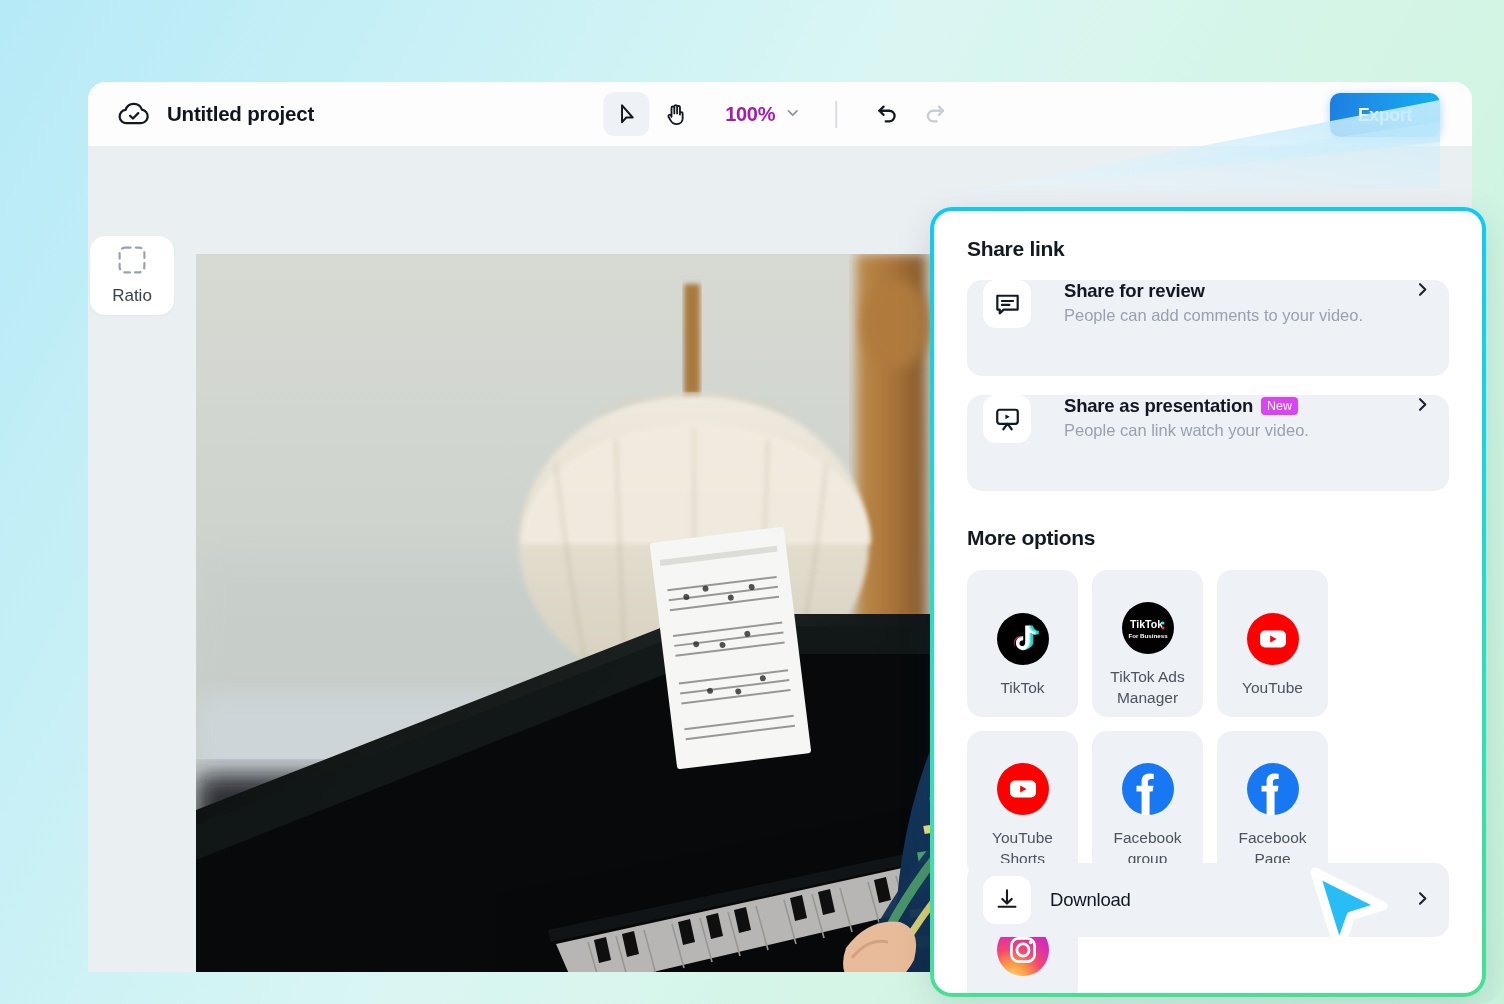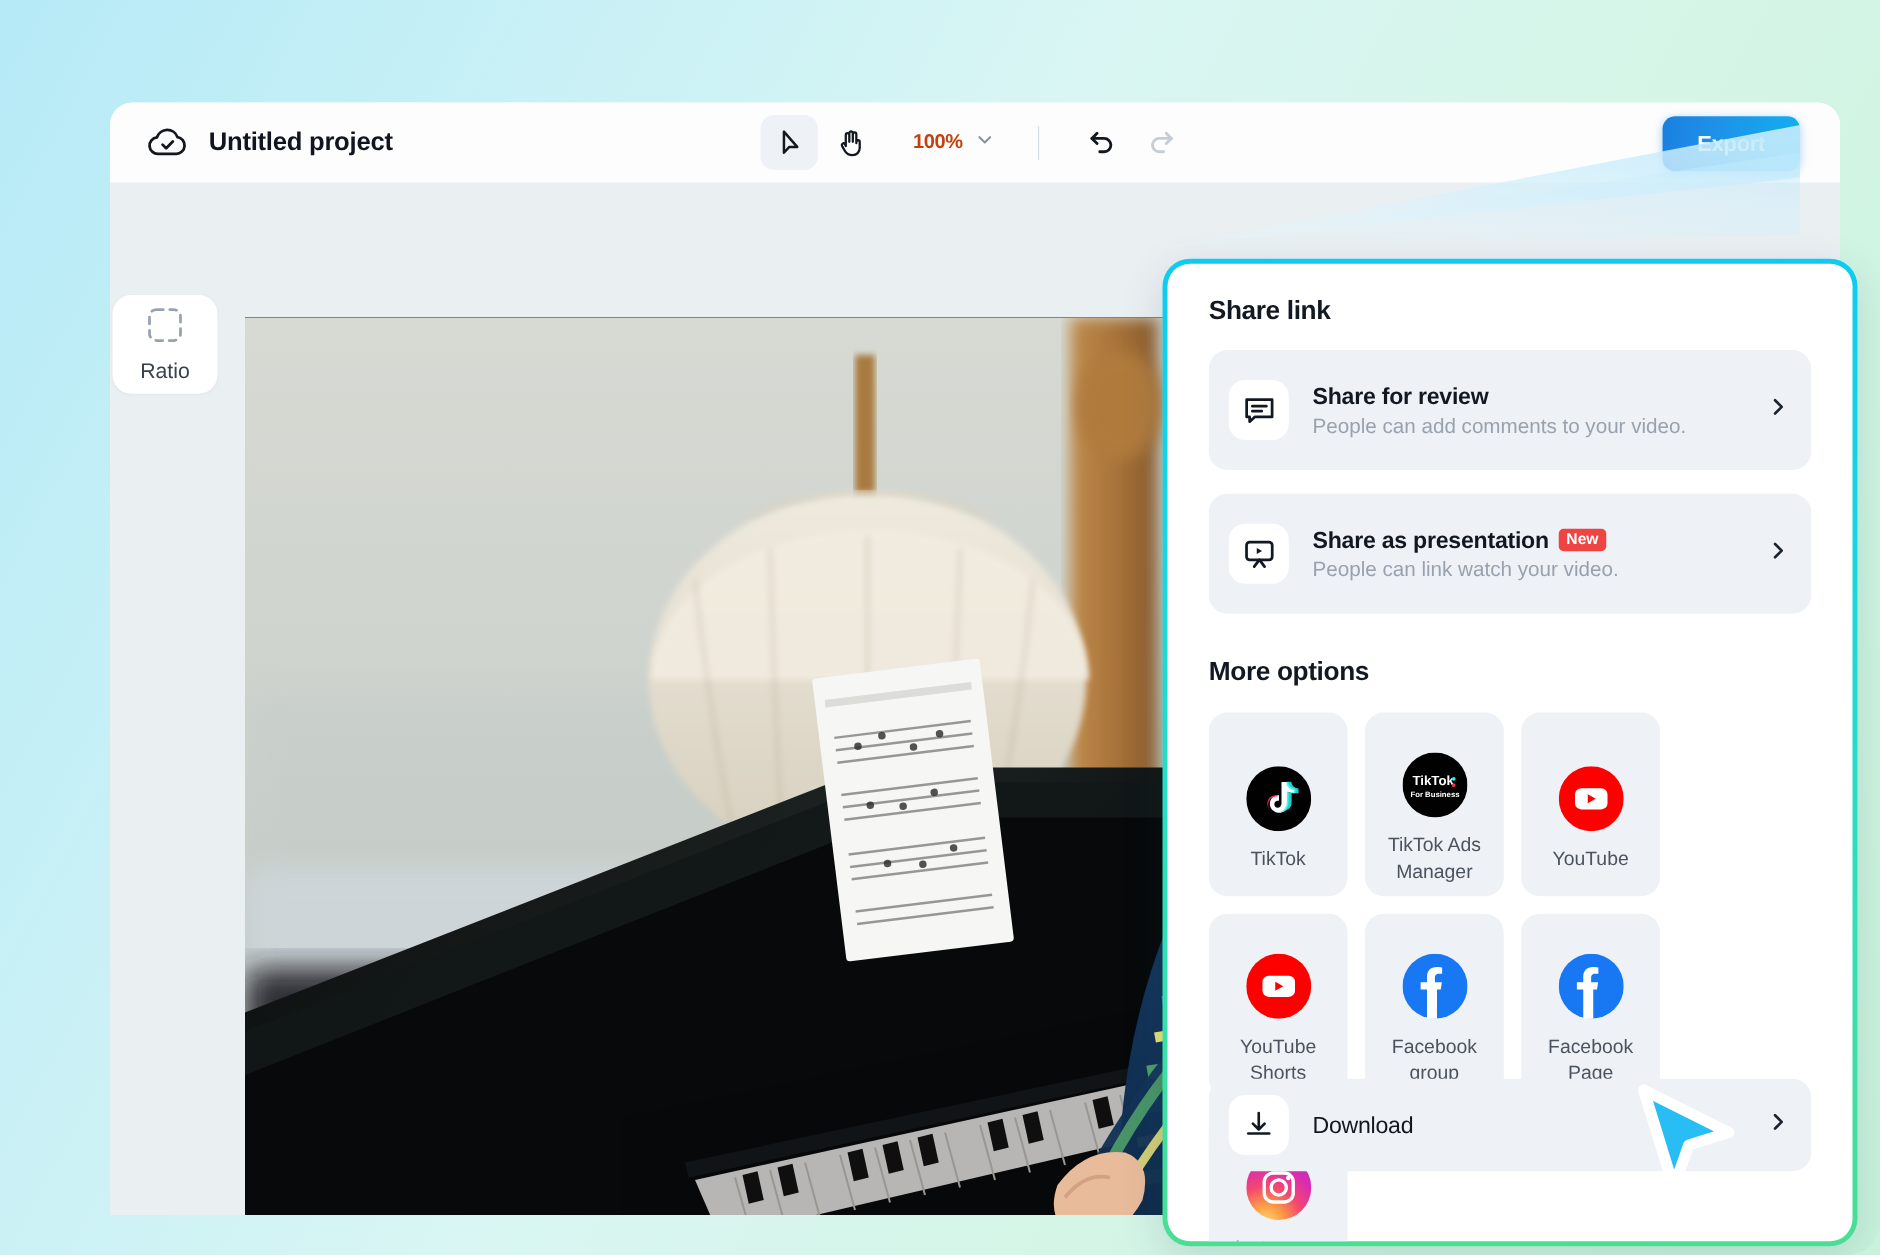--- a/index.html
+++ b/index.html
@@ -29,21 +29,21 @@
   .tools{
     position:absolute; left:50%; transform:translateX(-50%); top:10px;
     display:flex; align-items:center; gap:4px;
   }
   .tool{
     width:46px; height:44px; border-radius:11px; display:flex;
     align-items:center; justify-content:center; cursor:pointer;
   }
   .tool.sel{ background:#eef2f7; }
   .zoomwrap{ display:flex; align-items:center; gap:9px; margin-left:22px; cursor:pointer; }
-  .zoomval{ font-size:16px; font-weight:bold; color:#c2410c; letter-spacing:-.3px;}
+  .zoomval{ font-size:20px; font-weight:bold; color:#a21caf; letter-spacing:-.3px;}
   .vdiv{ width:1.6px; height:27px; background:#d8dee6; margin:0 24px 0 30px; }
   .hist{ width:44px; height:44px; display:flex; align-items:center; justify-content:center; cursor:pointer;}
 
   .export{
     position:absolute; right:32px; top:11px; width:110px; height:44px;
     border:none; border-radius:10px; cursor:pointer;
     background:linear-gradient(100deg,#1a7fe0 0%,#1e90e8 35%,#12b1ef 100%);
     color:#fff; font-size:17.5px; font-weight:bold; letter-spacing:-.2px;
     box-shadow:0 2px 8px rgba(20,130,220,.35);
   }
@@ -81,31 +81,31 @@
     margin-top:33px;
   }
   .panel-in{
     width:100%; height:100%; background:#fff; border-radius:18px;
     padding:26px 33px 0 33px; position:relative; overflow:hidden;
   }
   .sec-h{ font-size:21px; font-weight:bold; color:#131922; letter-spacing:-.3px; }
 
   .row{
     margin-top:19px; height:96px; background:#eef1f5; border-radius:15px;
-    display:flex; align-items:center; padding:0 17px 0 16px; cursor:pointer;
+    display:flex; align-items:flex-start; padding:0 17px 0 16px; cursor:pointer;gap:14px;
   }
   .row-ic{
     width:48px; height:48px; border-radius:13px; background:#fff;
     display:flex; align-items:center; justify-content:center; flex:0 0 auto;
   }
   .row-txt{ flex:1; padding-left:19px; }
   .row-title{ font-size:18.5px; font-weight:bold; color:#121821; letter-spacing:-.2px;
               display:flex; align-items:center; gap:8px; }
   .badge{
-    background:#ef4444; color:#fff; font-size:12.5px; font-weight:bold;
+    background:#d946ef; color:#fff; font-size:12.5px; font-weight:normal;
     border-radius:4px; padding:1.5px 6px 2.5px; letter-spacing:0;
   }
   .row-sub{ font-size:16.5px; color:#98a2ae; margin-top:4px; }
   .chev{ flex:0 0 auto; }
 
   .more-h{ margin-top:35px; }
 
   .grid{ margin-top:20px; display:flex; flex-wrap:wrap; gap:14px; }
   .tile{
     width:111px; height:147px; background:#eef1f5; border-radius:15px;

